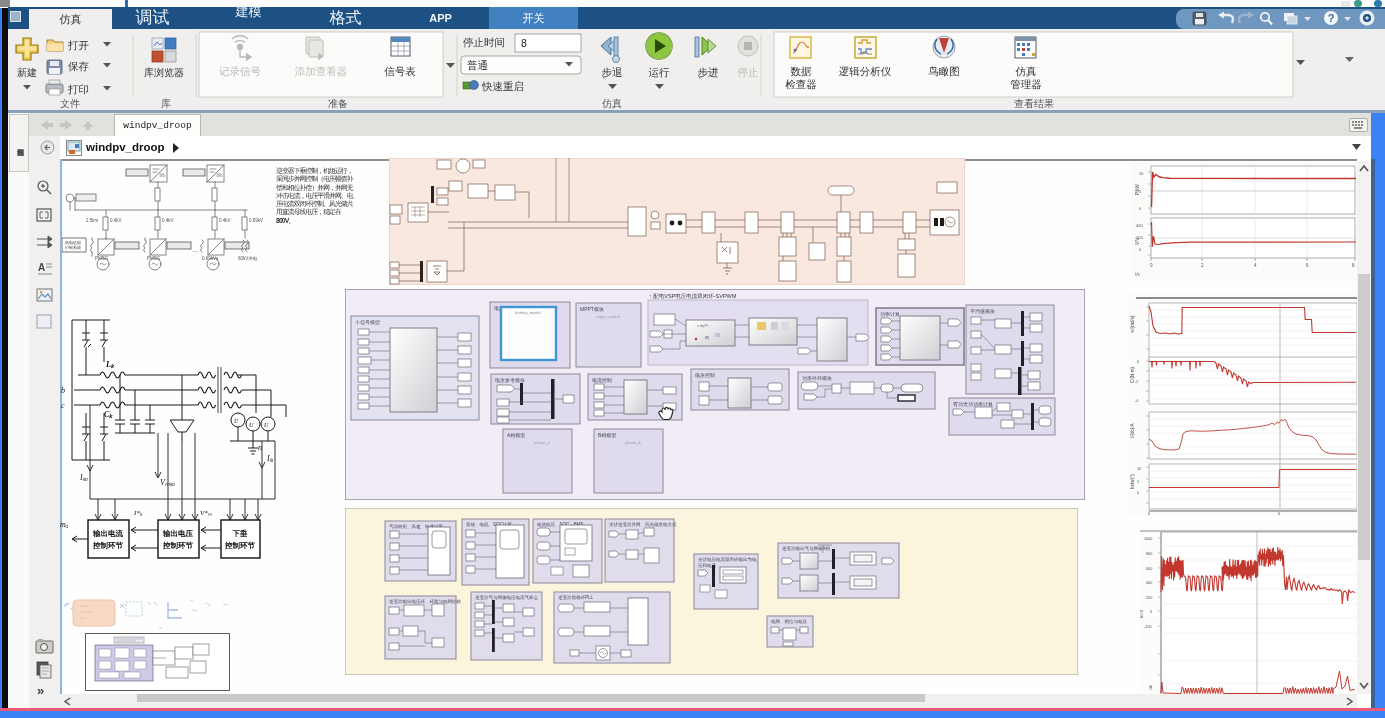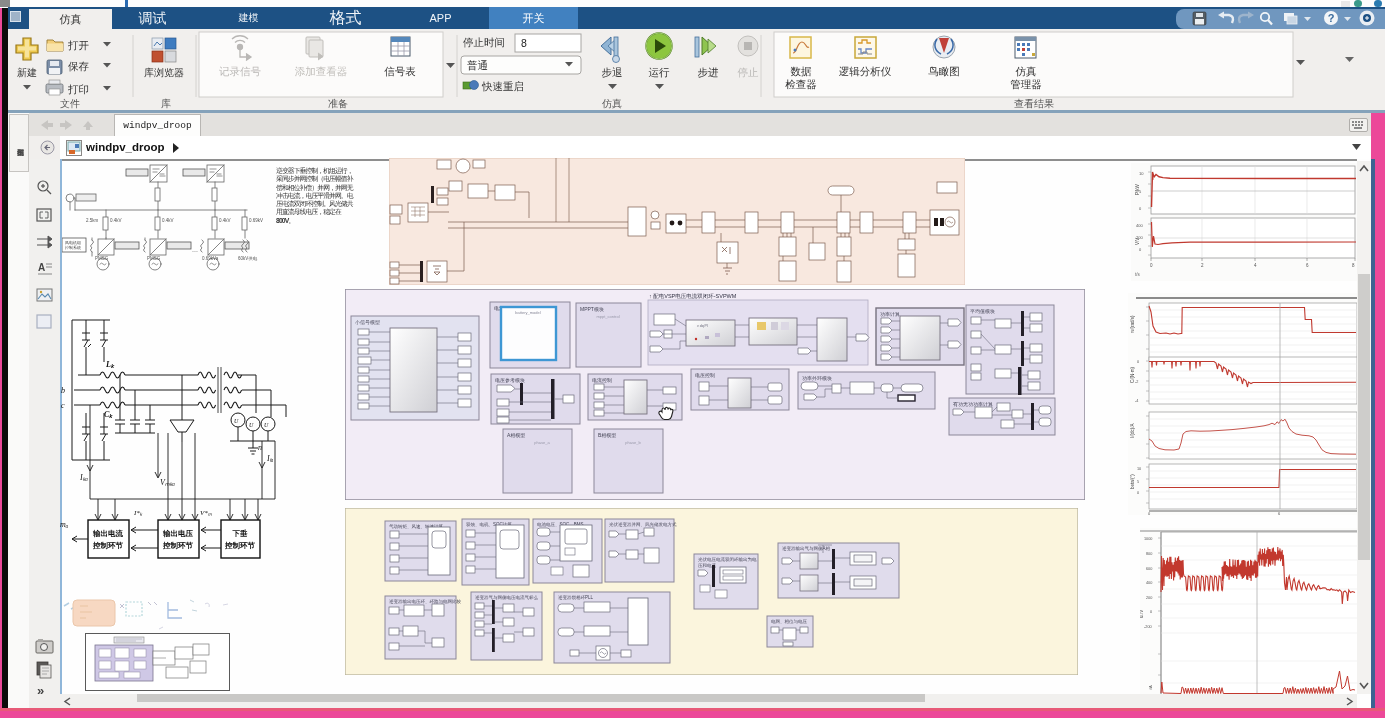--- a/index.html
+++ b/index.html
@@ -1,15 +1,15 @@
 <!DOCTYPE html>
 <html><head><meta charset="utf-8"><style>
 html,body{margin:0;padding:0}
 body{font-family:"Liberation Sans",sans-serif;background:#fff}
-#root{position:relative;width:1385px;height:718px;overflow:hidden;background:#ec4899}
+#root{position:relative;width:1385px;height:718px;overflow:hidden;background:#3b82f6}
 .ab{position:absolute}
 .tx{position:absolute;white-space:nowrap}
 svg{display:block}
 </style></head><body>
 <div id="root">
 
 <div class="ab" style="left:0;top:0;width:1385px;height:8px;background:#fdfdfd"></div>
 
 <div class="ab" style="left:0;top:0;width:10px;height:7px;background:#8a8a8a"></div>
 
@@ -20,27 +20,27 @@
 <div class="ab" style="left:1374px;top:0;width:8px;height:7px;background:#2a7ab0;border-radius:4px"></div>
 
 <div class="ab" style="left:2px;top:8px;width:6px;height:703px;background:#0c0c0c"></div>
 
 <div class="ab" style="left:8px;top:7px;width:1377px;height:22px;background:#1d5184"></div>
 
 <div class="ab" style="left:10px;top:11px;width:9px;height:9px;background:#9fb3c8;border:1px solid #d8e2ec"></div>
 
 <div class="ab" style="left:29px;top:9px;width:83px;height:20px;background:#f1efed;color:#333;font-size:11px;text-align:center;line-height:21px">仿真</div>
 
-<div class="tx" style="left:130px;top:7px;width:45px;color:#f0f4f8;font-size:14px;text-align:center;line-height:22px">调试</div>
-
-<div class="tx" style="left:226px;top:7px;width:45px;color:#f0f4f8;font-size:10px;text-align:center;line-height:22px">建模</div>
+<div class="tx" style="left:130px;top:7px;width:45px;color:#f0f4f8;font-size:17px;text-align:center;line-height:22px">调试</div>
+
+<div class="tx" style="left:226px;top:1px;width:45px;color:#f0f4f8;font-size:13px;text-align:center;line-height:22px">建模</div>
 
 <div class="tx" style="left:323px;top:7px;width:45px;color:#f0f4f8;font-size:16px;text-align:center;line-height:22px">格式</div>
 
-<div class="tx" style="left:418px;top:7px;width:45px;color:#f0f4f8;font-size:11px;text-align:center;line-height:22px;font-weight:normal">APP</div>
+<div class="tx" style="left:418px;top:7px;width:45px;color:#f0f4f8;font-size:11px;text-align:center;line-height:22px;font-weight:bold">APP</div>
 
 <div class="ab" style="left:489px;top:7px;width:89px;height:22px;background:#4181c0;color:#fff;font-size:11px;text-align:center;line-height:23px">开关</div>
 
 <div class="ab" style="left:1176px;top:9px;width:209px;height:20px;background:#7097bf;border-radius:8px 0 0 8px">
 <svg width="209" height="20">
 
 <g>
           <rect x="17" y="3" width="13" height="13" rx="1.5" fill="#555e66" stroke="#333" stroke-width="0.6"></rect>
           <rect x="20" y="4" width="7" height="4" fill="#dfe4e8"></rect>
           <rect x="19" y="10" width="9" height="5.5" fill="#eceff1"></rect>

